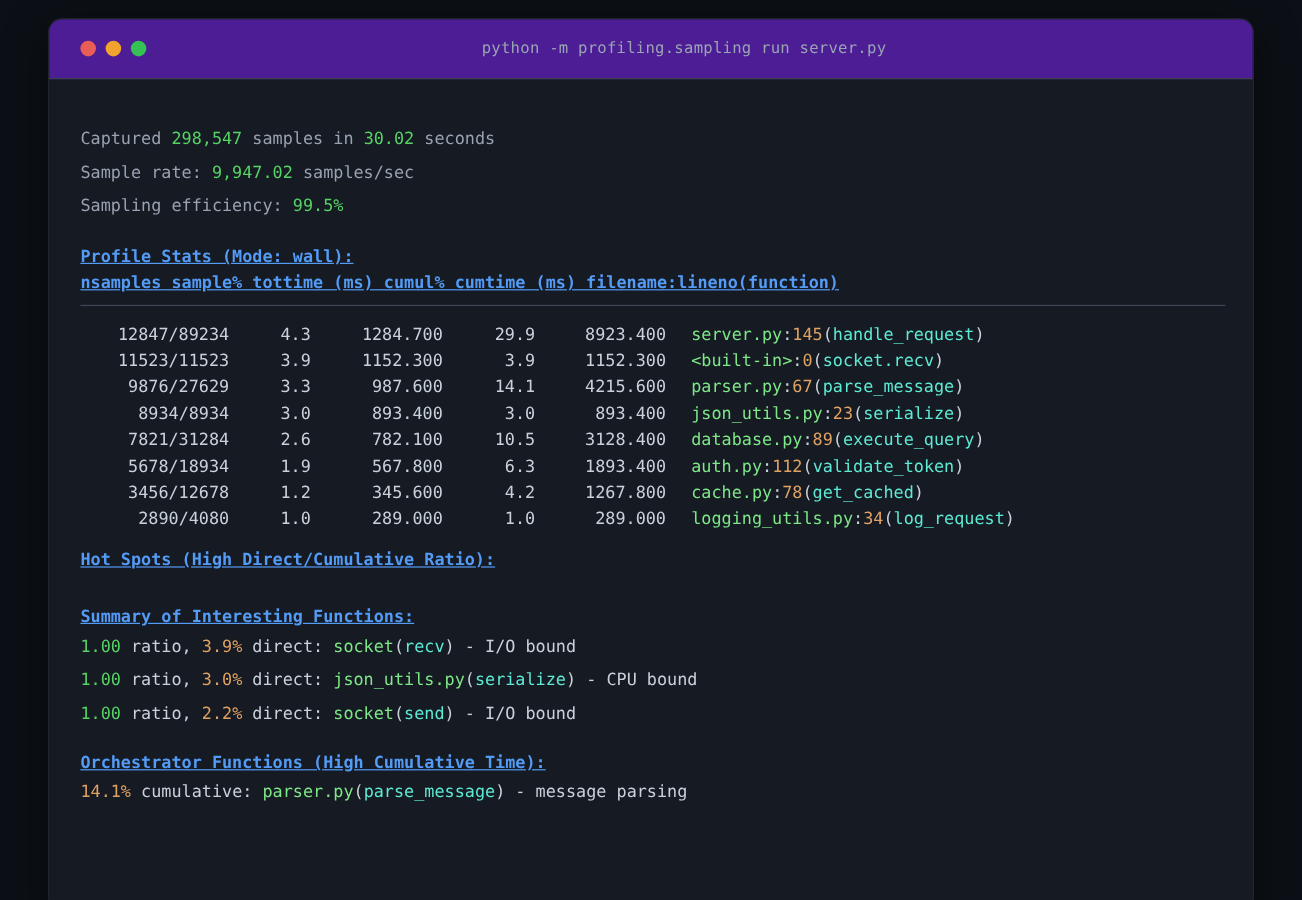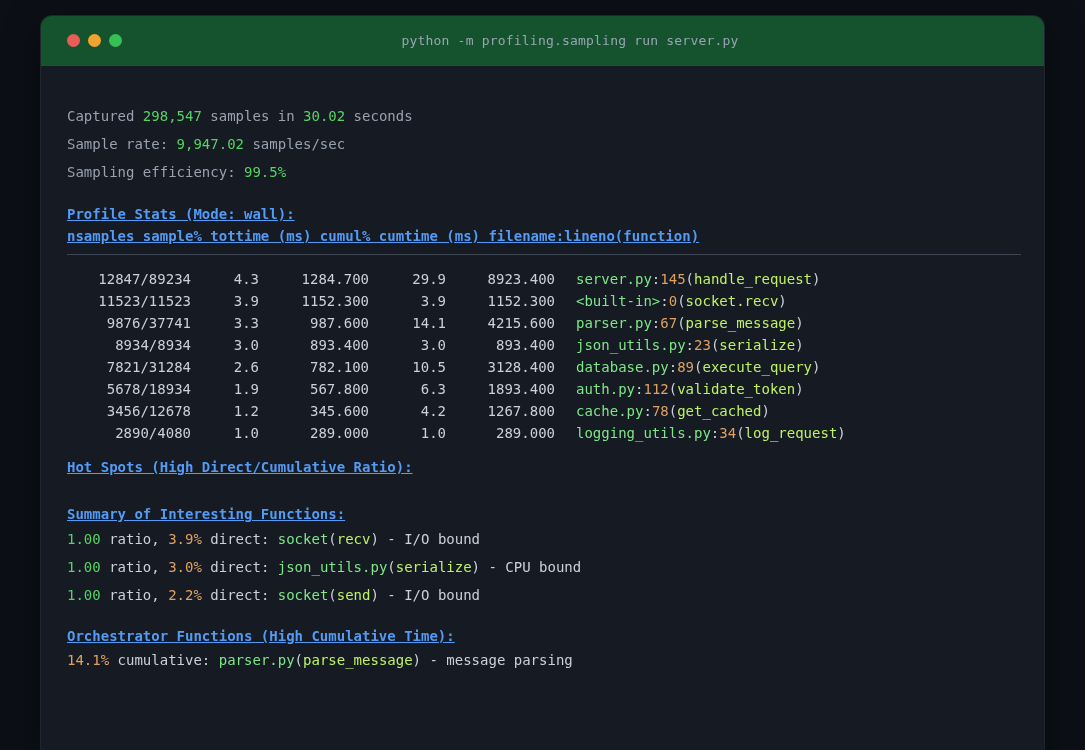--- a/index.html
+++ b/index.html
@@ -7,40 +7,40 @@
   body { background:#0c1016; font-family:"DejaVu Sans Mono", monospace; }
 
   .window {
     position:absolute; left:40px; top:15px; width:1005px; height:745px;
     background:#151a23; border-radius:12px;
     border:1px solid rgba(255,255,255,0.05);
     box-shadow:0 12px 34px rgba(0,0,0,0.55);
     overflow:hidden;
   }
   .titlebar {
-    height:50px; background:#14532d; border-bottom:1px solid #3a414e;
+    height:50px; background:#4c1d95; border-bottom:1px solid #3a414e;
     display:flex; align-items:center; padding:0 26px;
   }
   .lights { display:flex; gap:8px; }
   .light { width:13px; height:13px; border-radius:50%; border:none; padding:0; cursor:pointer; }
   .light.red { background:#e85d55; }
   .light.yellow { background:#f0a32e; }
   .light.green { background:#35c153; }
   .titletext { flex:1; text-align:center; color:#9aa4b3; font-size:13px; letter-spacing:0.2px; }
 
   .content { padding:23px 25px 0 26px; }
 
   .line { height:22px; line-height:22px; font-size:14px; white-space:pre; color:#98a2b0; }
 
   .dim  { color:#98a2b0; }
   .lt   { color:#c9d1d9; }
   .grn  { color:#56d364; }
   .grnf { color:#7ee787; }
   .blu  { color:#539bf5; font-weight:bold;text-decoration:underline; }
-  .fnb  { color:#bef264; }
+  .fnb  { color:#5eead4; }
   .org  { color:#e0a163; }
   .bold { font-weight:bold; }
 
   .m-captured { margin-top:16px; }
   .m-sm { margin-top:6px; }
   .m-stats { margin-top:20px; }
   .m-summary { margin-top:25px; }
   .m-hotspots { margin-top:12px; }
   .m-first { margin-top:3px; }
   .m-orch { margin-top:19px; }
@@ -81,21 +81,21 @@
     <div class="line m-sm"><span class="dim">Sampling efficiency: </span><span class="grn">99.5%</span></div>
 
     <div class="line m-stats blu">Profile Stats (Mode: wall):</div>
     <div class="line blu">nsamples sample% tottime (ms) cumul% cumtime (ms) filename:lineno(function)</div>
     <div class="divider"></div>
 
     <div class="line trow"><span class="c1">12847/89234</span><span class="c2">4.3</span><span class="c3">1284.700</span><span class="c4">29.9</span><span class="c5">8923.400</span><span class="fname"><span class="grnf">server.py</span><span class="lt">:</span><span class="org">145</span><span class="lt">(</span><span class="fnb">handle_request</span><span class="lt">)</span></span></div>
 
     <div class="line trow"><span class="c1">11523/11523</span><span class="c2">3.9</span><span class="c3">1152.300</span><span class="c4">3.9</span><span class="c5">1152.300</span><span class="fname"><span class="grnf">&lt;built-in&gt;</span><span class="lt">:</span><span class="org">0</span><span class="lt">(</span><span class="fnb">socket.recv</span><span class="lt">)</span></span></div>
 
-    <div class="line trow"><span class="c1">9876/37741</span><span class="c2">3.3</span><span class="c3">987.600</span><span class="c4">14.1</span><span class="c5">4215.600</span><span class="fname"><span class="grnf">parser.py</span><span class="lt">:</span><span class="org">67</span><span class="lt">(</span><span class="fnb">parse_message</span><span class="lt">)</span></span></div>
+    <div class="line trow"><span class="c1">9876/27629</span><span class="c2">3.3</span><span class="c3">987.600</span><span class="c4">14.1</span><span class="c5">4215.600</span><span class="fname"><span class="grnf">parser.py</span><span class="lt">:</span><span class="org">67</span><span class="lt">(</span><span class="fnb">parse_message</span><span class="lt">)</span></span></div>
 
     <div class="line trow"><span class="c1">8934/8934</span><span class="c2">3.0</span><span class="c3">893.400</span><span class="c4">3.0</span><span class="c5">893.400</span><span class="fname"><span class="grnf">json_utils.py</span><span class="lt">:</span><span class="org">23</span><span class="lt">(</span><span class="fnb">serialize</span><span class="lt">)</span></span></div>
 
     <div class="line trow"><span class="c1">7821/31284</span><span class="c2">2.6</span><span class="c3">782.100</span><span class="c4">10.5</span><span class="c5">3128.400</span><span class="fname"><span class="grnf">database.py</span><span class="lt">:</span><span class="org">89</span><span class="lt">(</span><span class="fnb">execute_query</span><span class="lt">)</span></span></div>
 
 
     <div class="line trow"><span class="c1">5678/18934</span><span class="c2">1.9</span><span class="c3">567.800</span><span class="c4">6.3</span><span class="c5">1893.400</span><span class="fname"><span class="grnf">auth.py</span><span class="lt">:</span><span class="org">112</span><span class="lt">(</span><span class="fnb">validate_token</span><span class="lt">)</span></span></div>
 
 
     <div class="line trow"><span class="c1">3456/12678</span><span class="c2">1.2</span><span class="c3">345.600</span><span class="c4">4.2</span><span class="c5">1267.800</span><span class="fname"><span class="grnf">cache.py</span><span class="lt">:</span><span class="org">78</span><span class="lt">(</span><span class="fnb">get_cached</span><span class="lt">)</span></span></div>

